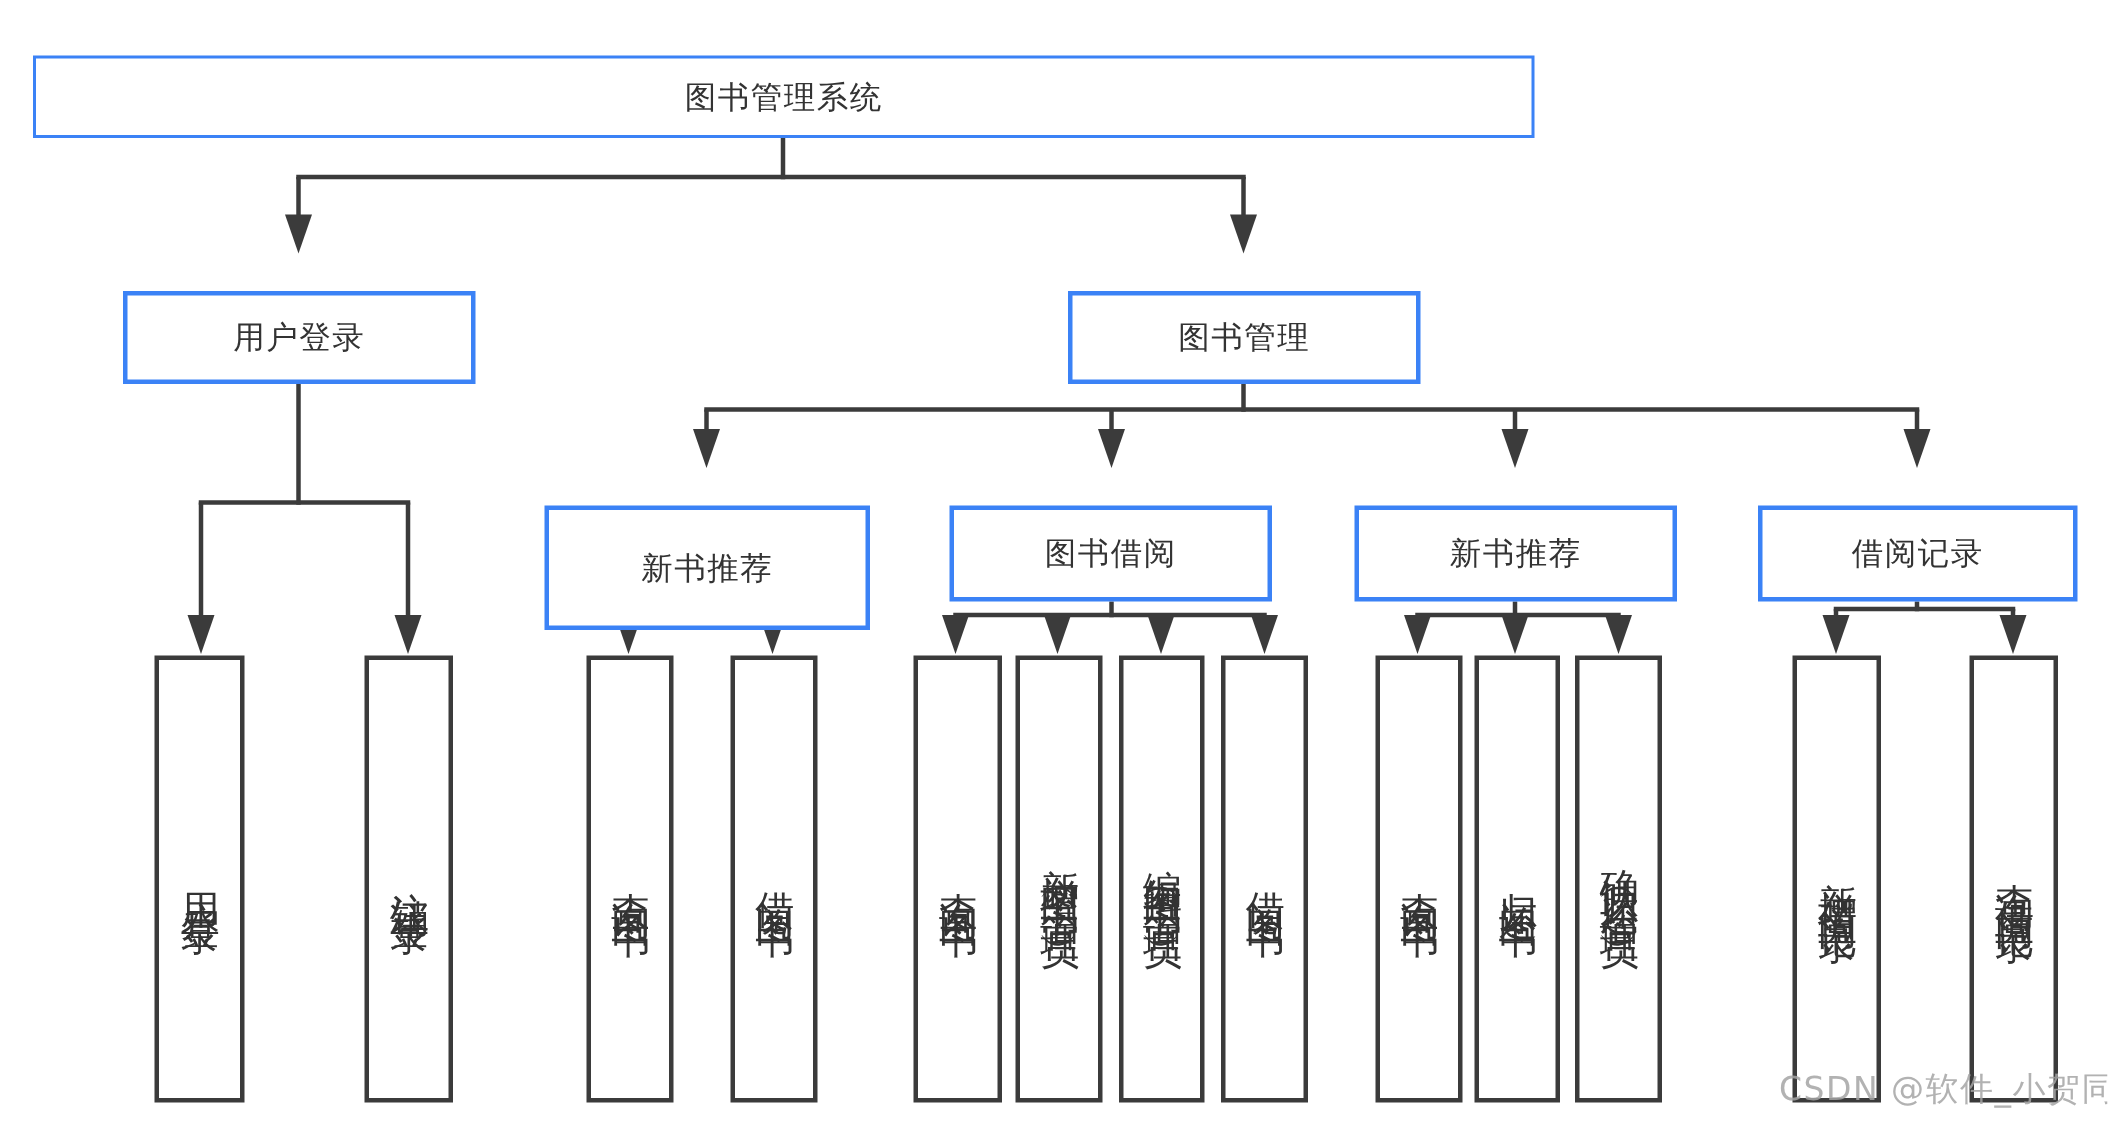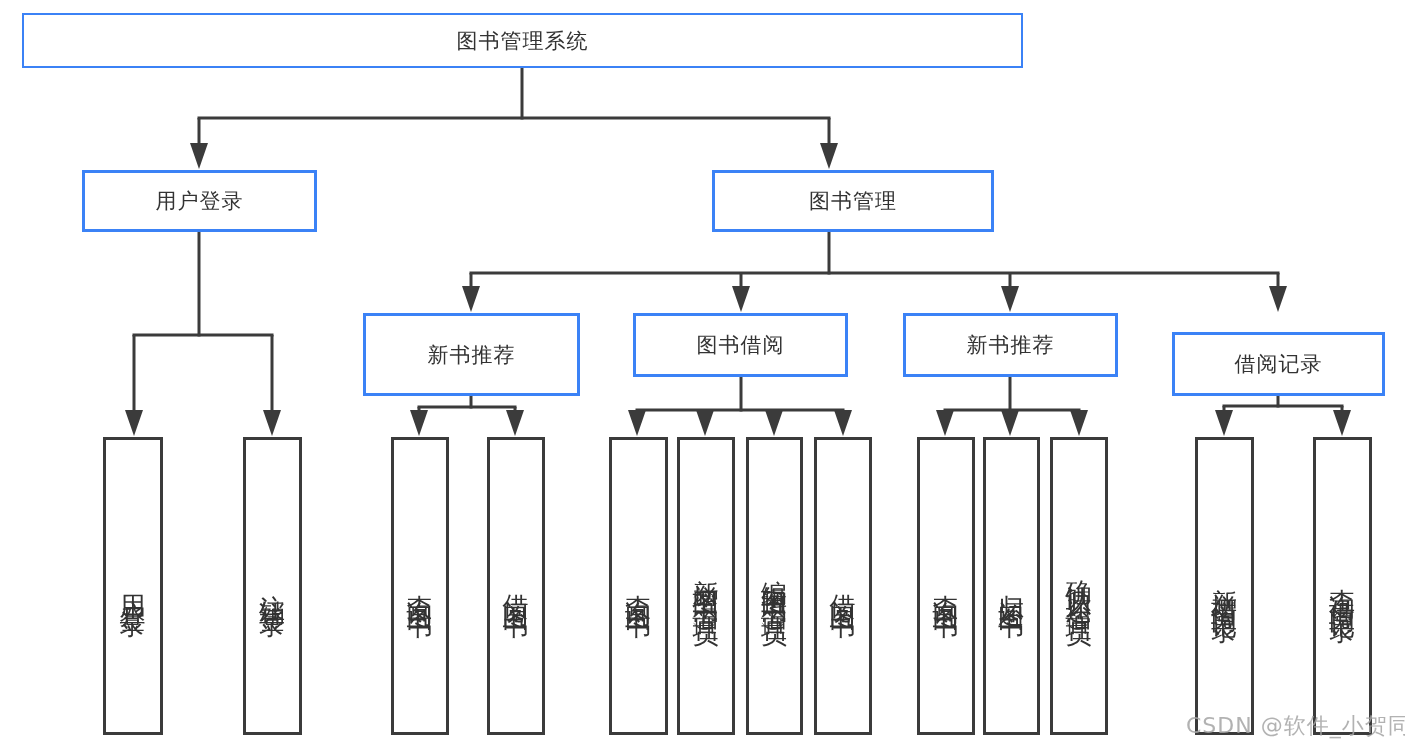--- a/index.html
+++ b/index.html
@@ -26,20 +26,21 @@
     z-index: 2;
     box-sizing: border-box;
     border: 3px solid #3b82f6;
     background: #ffffff;
     display: flex;
     align-items: center;
     justify-content: center;
     font-size: 21px;
     color: #333333;
     letter-spacing: 1px;
+    margin-top: 24px;
   }
   .hbox.root {
     border-width: 2px;
   }
   .vbox {
     position: absolute;
     z-index: 2;
     top: 437px;
     height: 298px;
     box-sizing: border-box;
@@ -135,26 +136,26 @@
       <polygon points="1001,410 1019,410 1010,436"></polygon>
       <polygon points="1070,410 1088,410 1079,436"></polygon>
       <polygon points="1215,410 1233,410 1224,436"></polygon>
       <polygon points="1333,410 1351,410 1342,436"></polygon>
     </g>
   </svg>
 
   <div class="hbox root" style="left:22px; top:13px; width:1001px; height:55px;">图书管理系统</div>
 
   <div class="hbox" style="left:82px; top:170px; width:235px; height:62px;">用户登录</div>
-  <div class="hbox" style="left:712px; top:170px; width:282px; height:62px;font-family:Liberation Mono, monospace;">图书管理</div>
+  <div class="hbox" style="left:712px; top:170px; width:235px; height:62px;font-family:Liberation Mono, monospace;">图书管理</div>
 
   <div class="hbox" style="left:363px; top:313px; width:217px; height:83px;">新书推荐</div>
   <div class="hbox" style="left:633px; top:313px; width:215px; height:64px;">图书借阅</div>
   <div class="hbox" style="left:903px; top:313px; width:215px; height:64px;">新书推荐</div>
-  <div class="hbox" style="left:1172px; top:332px; width:213px; height:64px;">借阅记录</div>
+  <div class="hbox" style="left:1172px; top:313px; width:213px; height:64px;">借阅记录</div>
 
   <div class="vbox" style="left:103px; width:60px;">用户登录</div>
   <div class="vbox" style="left:243px; width:59px;">注销登录</div>
 
   <div class="vbox" style="left:391px; width:58px;">查询图书</div>
   <div class="vbox" style="left:487px; width:58px;">借阅图书</div>
 
   <div class="vbox" style="left:609px; width:59px;">查询图书</div>
   <div class="vbox" style="left:677px; width:58px;">新增图书（管理员）</div>
   <div class="vbox" style="left:746px; width:57px;">编辑图书（管理员）</div>

